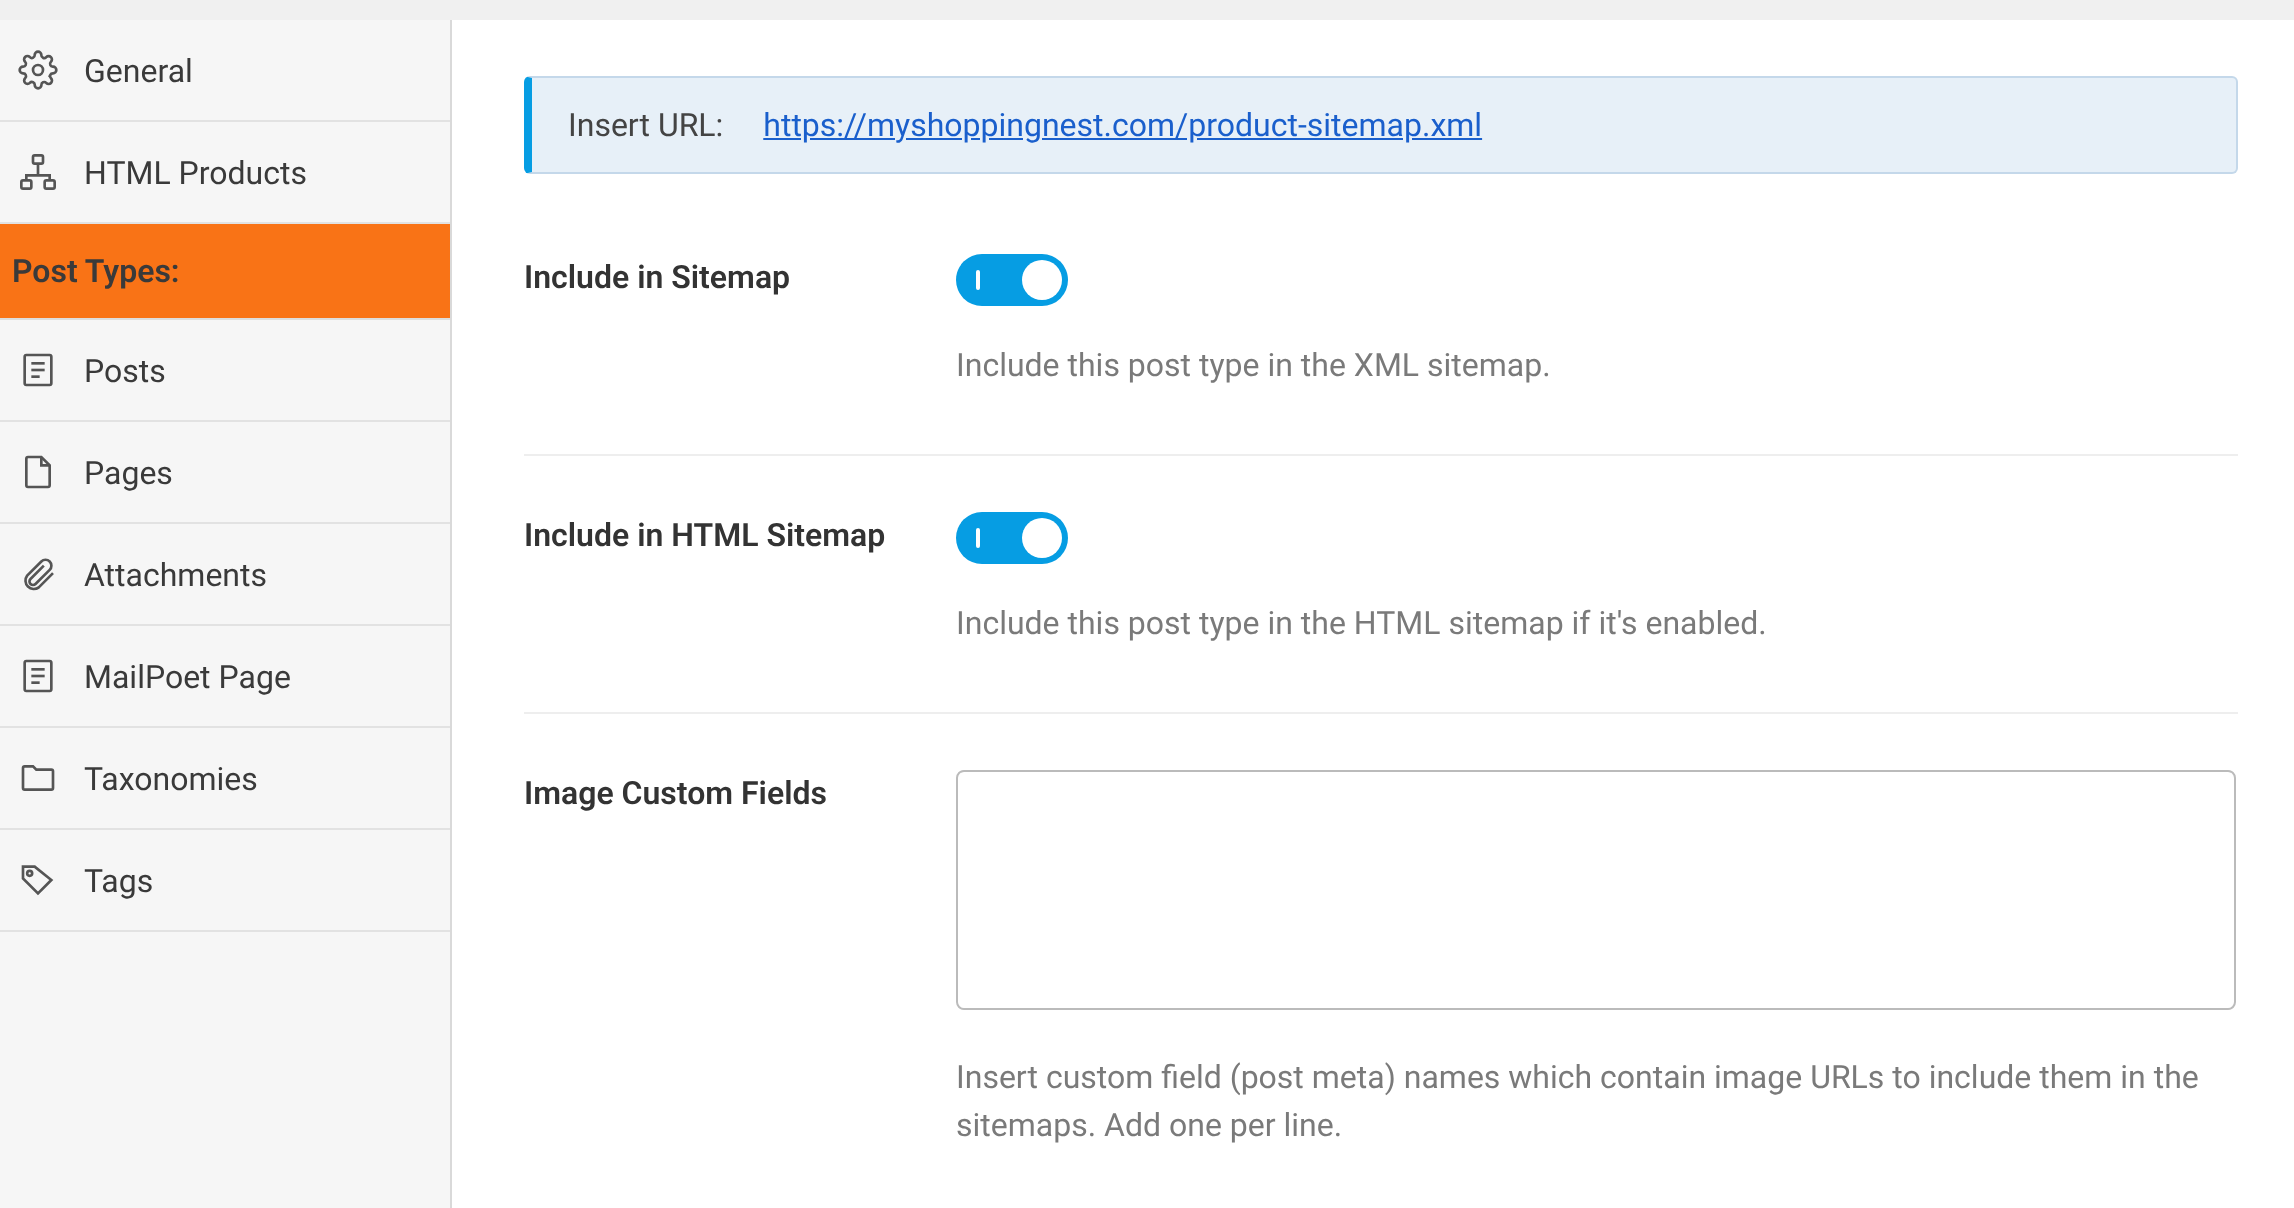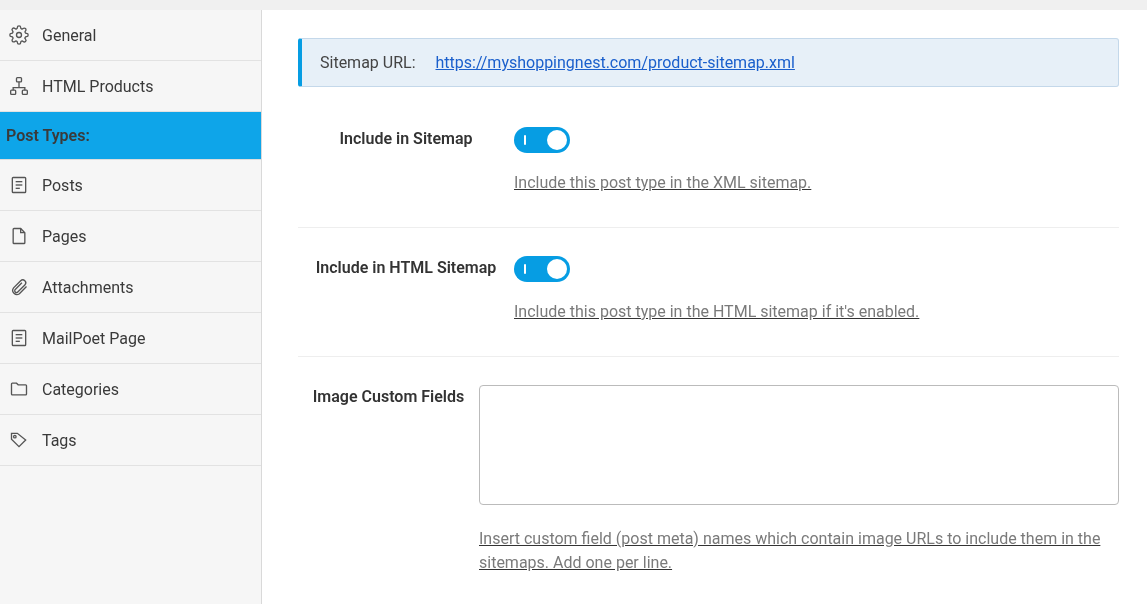--- a/index.html
+++ b/index.html
@@ -7,42 +7,42 @@
     font-family: -apple-system, BlinkMacSystemFont, "Segoe UI", Roboto, Helvetica, Arial, sans-serif;
     background: #f5f5f5;
     color: #333;
     width: 1147px;
     height: 604px;
     overflow: hidden;
   }
   .topbar { height: 10px; background: #f0f0f0; }
   .layout { display: flex; height: calc(100% - 10px); }
   .sidebar {
-    width: 262px;
+    width: 226px;
     background: #f6f6f6;
     border-right: 1px solid #d9d9d9;
     overflow-y: auto;
   }
   .sb-item {
     display: flex;
     align-items: center;
     padding: 14px 10px 14px 8px;
     border-bottom: 1px solid #e2e2e2;
     font-size: 16px;
     color: #3a3a3a;
     cursor: pointer;
     gap: 12px;
   }
   .sb-item.active { color: #069de3; }
   .sb-header {
     padding: 14px 6px;
     font-weight: 600;
     font-size: 16px;
     color: #3a3a3a;
-    background: #0ea5e9;
+    background: #f97316;
     border-bottom: 1px solid #ddd;
   }
   .sb-icon {
     width: 22px; height: 22px;
     display: inline-flex;
     align-items: center; justify-content: center;
     color: #555;
     flex-shrink: 0;
   }
   .sb-item.active .sb-icon { color: #069de3; }
@@ -74,23 +74,22 @@
     border-bottom: 1px solid #eee;
     margin-bottom: 28px;
   }
   .field-row.noborder { border-bottom: none; margin-bottom: 0; }
   .field-label {
     width: 216px;
     font-weight: 600;
     font-size: 16px;
     color: #333;
     padding-top: 2px;
-    text-align: center;
-  }
-  .field-control { flex: 1; text-decoration: underline; }
+  }
+  .field-control { flex: 1; }
   .help {
     margin-top: 18px;
     font-size: 16px;
     color: #7a7a7a;
     line-height: 1.5;
   }
   .toggle {
     width: 56px; height: 26px;
     background: #069de3;
     border-radius: 14px;
@@ -199,39 +198,39 @@
       <span>MailPoet Page</span>
     </div>
 
 
     <div class="sb-item">
       <span class="sb-icon">
         <svg width="20" height="20" viewBox="0 0 24 24" fill="none" stroke="currentColor" stroke-width="1.6">
             <path d="M3 6a1 1 0 0 1 1-1h5l2 2h9a1 1 0 0 1 1 1v10a1 1 0 0 1-1 1H4a1 1 0 0 1-1-1z"></path>
           </svg>
       </span>
-      <span>Categories</span>
+      <span>Taxonomies</span>
     </div>
 
     <div class="sb-item">
       <span class="sb-icon">
         <svg width="20" height="20" viewBox="0 0 24 24" fill="none" stroke="currentColor" stroke-width="1.6">
             <path d="M20 12l-8 8-9-9V4h7z"></path>
             <circle cx="7" cy="8" r="1.5"></circle>
           </svg>
       </span>
       <span>Tags</span>
     </div>
 
   </aside>
 
   <main class="main">
 
     <div class="notice">
-      <span>Sitemap URL: </span><a href="#">https://myshoppingnest.com/product-sitemap.xml</a>
+      <span>Insert URL: </span><a href="#">https://myshoppingnest.com/product-sitemap.xml</a>
     </div>
 
     <div class="field-row">
       <div class="field-label">Include in Sitemap</div>
       <div class="field-control">
         <div class="toggle">
           <span class="tick"></span>
           <span class="knob"></span>
         </div>
         <div class="help">Include this post type in the XML sitemap.</div>

